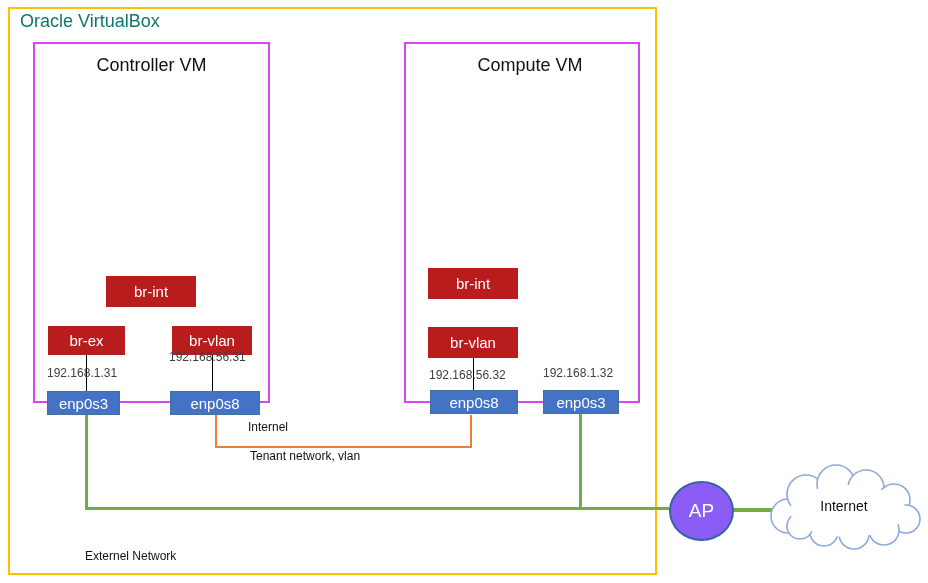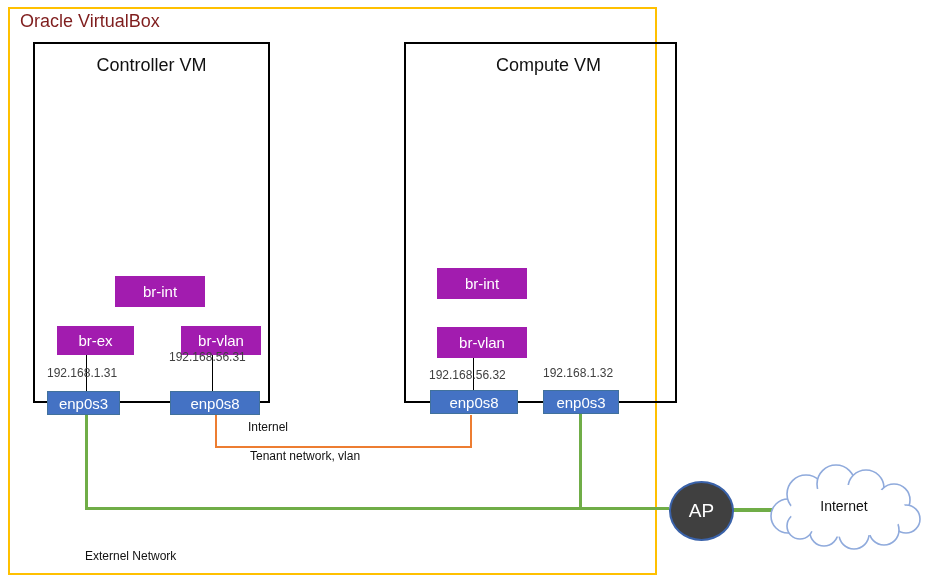--- a/index.html
+++ b/index.html
@@ -3,30 +3,30 @@
 <meta charset="utf-8">
 <style>
   html,body{margin:0;padding:0;background:#ffffff;}
   body{font-family:"Liberation Sans", sans-serif;color:#1a1a1a;}
   #canvas{position:relative;width:928px;height:583px;background:#ffffff;overflow:hidden;}
 
   .abs{position:absolute;}
 
   
   .host-box{left:8px;top:7px;width:649px;height:568px;border:2px solid #FFC000;box-sizing:border-box;}
-  .host-title{left:20px;top:11px;font-size:18px;color:#7f1d1d;white-space:nowrap;}
+  .host-title{left:20px;top:11px;font-size:18px;color:#0f766e;white-space:nowrap;}
 
   
-  .vm-box{border:2px solid #000000;box-sizing:border-box;background:transparent;}
+  .vm-box{border:2px solid #d946ef;box-sizing:border-box;background:transparent;}
   .vm-controller{left:33px;top:42px;width:237px;height:361px;}
-  .vm-compute{left:404px;top:42px;width:273px;height:361px;padding-left:16px;}
+  .vm-compute{left:404px;top:42px;width:236px;height:361px;padding-left:16px;}
   .vm-title{width:100%;text-align:center;margin-top:11px;font-size:18px;color:#111;}
 
   
-  .bridge{background:#a21caf;color:#fff;font-size:15px;display:flex;align-items:center;justify-content:center;box-sizing:border-box;margin-left:9px;}
+  .bridge{background:#b91c1c;color:#fff;font-size:15px;display:flex;align-items:center;justify-content:center;box-sizing:border-box;}
   .br-int-ctrl{left:106px;top:276px;width:90px;height:31px;}
   .br-ex-ctrl{left:48px;top:326px;width:77px;height:29px;}
   .br-vlan-ctrl{left:172px;top:326px;width:80px;height:29px;}
   .br-int-comp{left:428px;top:268px;width:90px;height:31px;}
   .br-vlan-comp{left:428px;top:327px;width:90px;height:31px;}
 
   
   .nic{background:#4472C4;border:1px solid #41719C;color:#fff;font-size:15px;display:flex;align-items:center;justify-content:center;box-sizing:border-box;}
   .nic-enp0s3-ctrl{left:47px;top:391px;width:73px;height:24px;}
   .nic-enp0s8-ctrl{left:170px;top:391px;width:90px;height:24px;}
@@ -57,21 +57,21 @@
   .ext-h{left:85px;top:507px;width:584px;height:3px;}
   .ap-cloud-link{left:733px;top:508px;width:42px;height:4px;}
 
   
   .net-label{font-size:12px;color:#111;white-space:nowrap;}
   .lbl-internel{left:248px;top:420px;}
   .lbl-tenant{left:250px;top:449px;}
   .lbl-externel{left:85px;top:517px;margin-top:32px;}
 
   
-  .ap-node{left:669px;top:481px;width:65px;height:60px;border-radius:50%;background:#404040;border:2px solid #3A62A9;
+  .ap-node{left:669px;top:481px;width:65px;height:60px;border-radius:50%;background:#8b5cf6;border:2px solid #3A62A9;
     box-sizing:border-box;display:flex;align-items:center;justify-content:center;color:#fff;font-size:19px;}
 
   
   .cloud-svg{left:766px;top:464px;}
   .cloud-label{left:784px;top:498px;width:120px;text-align:center;font-size:14px;color:#111;}
 </style>
 </head>
 <body>
 
 <div id="canvas">

